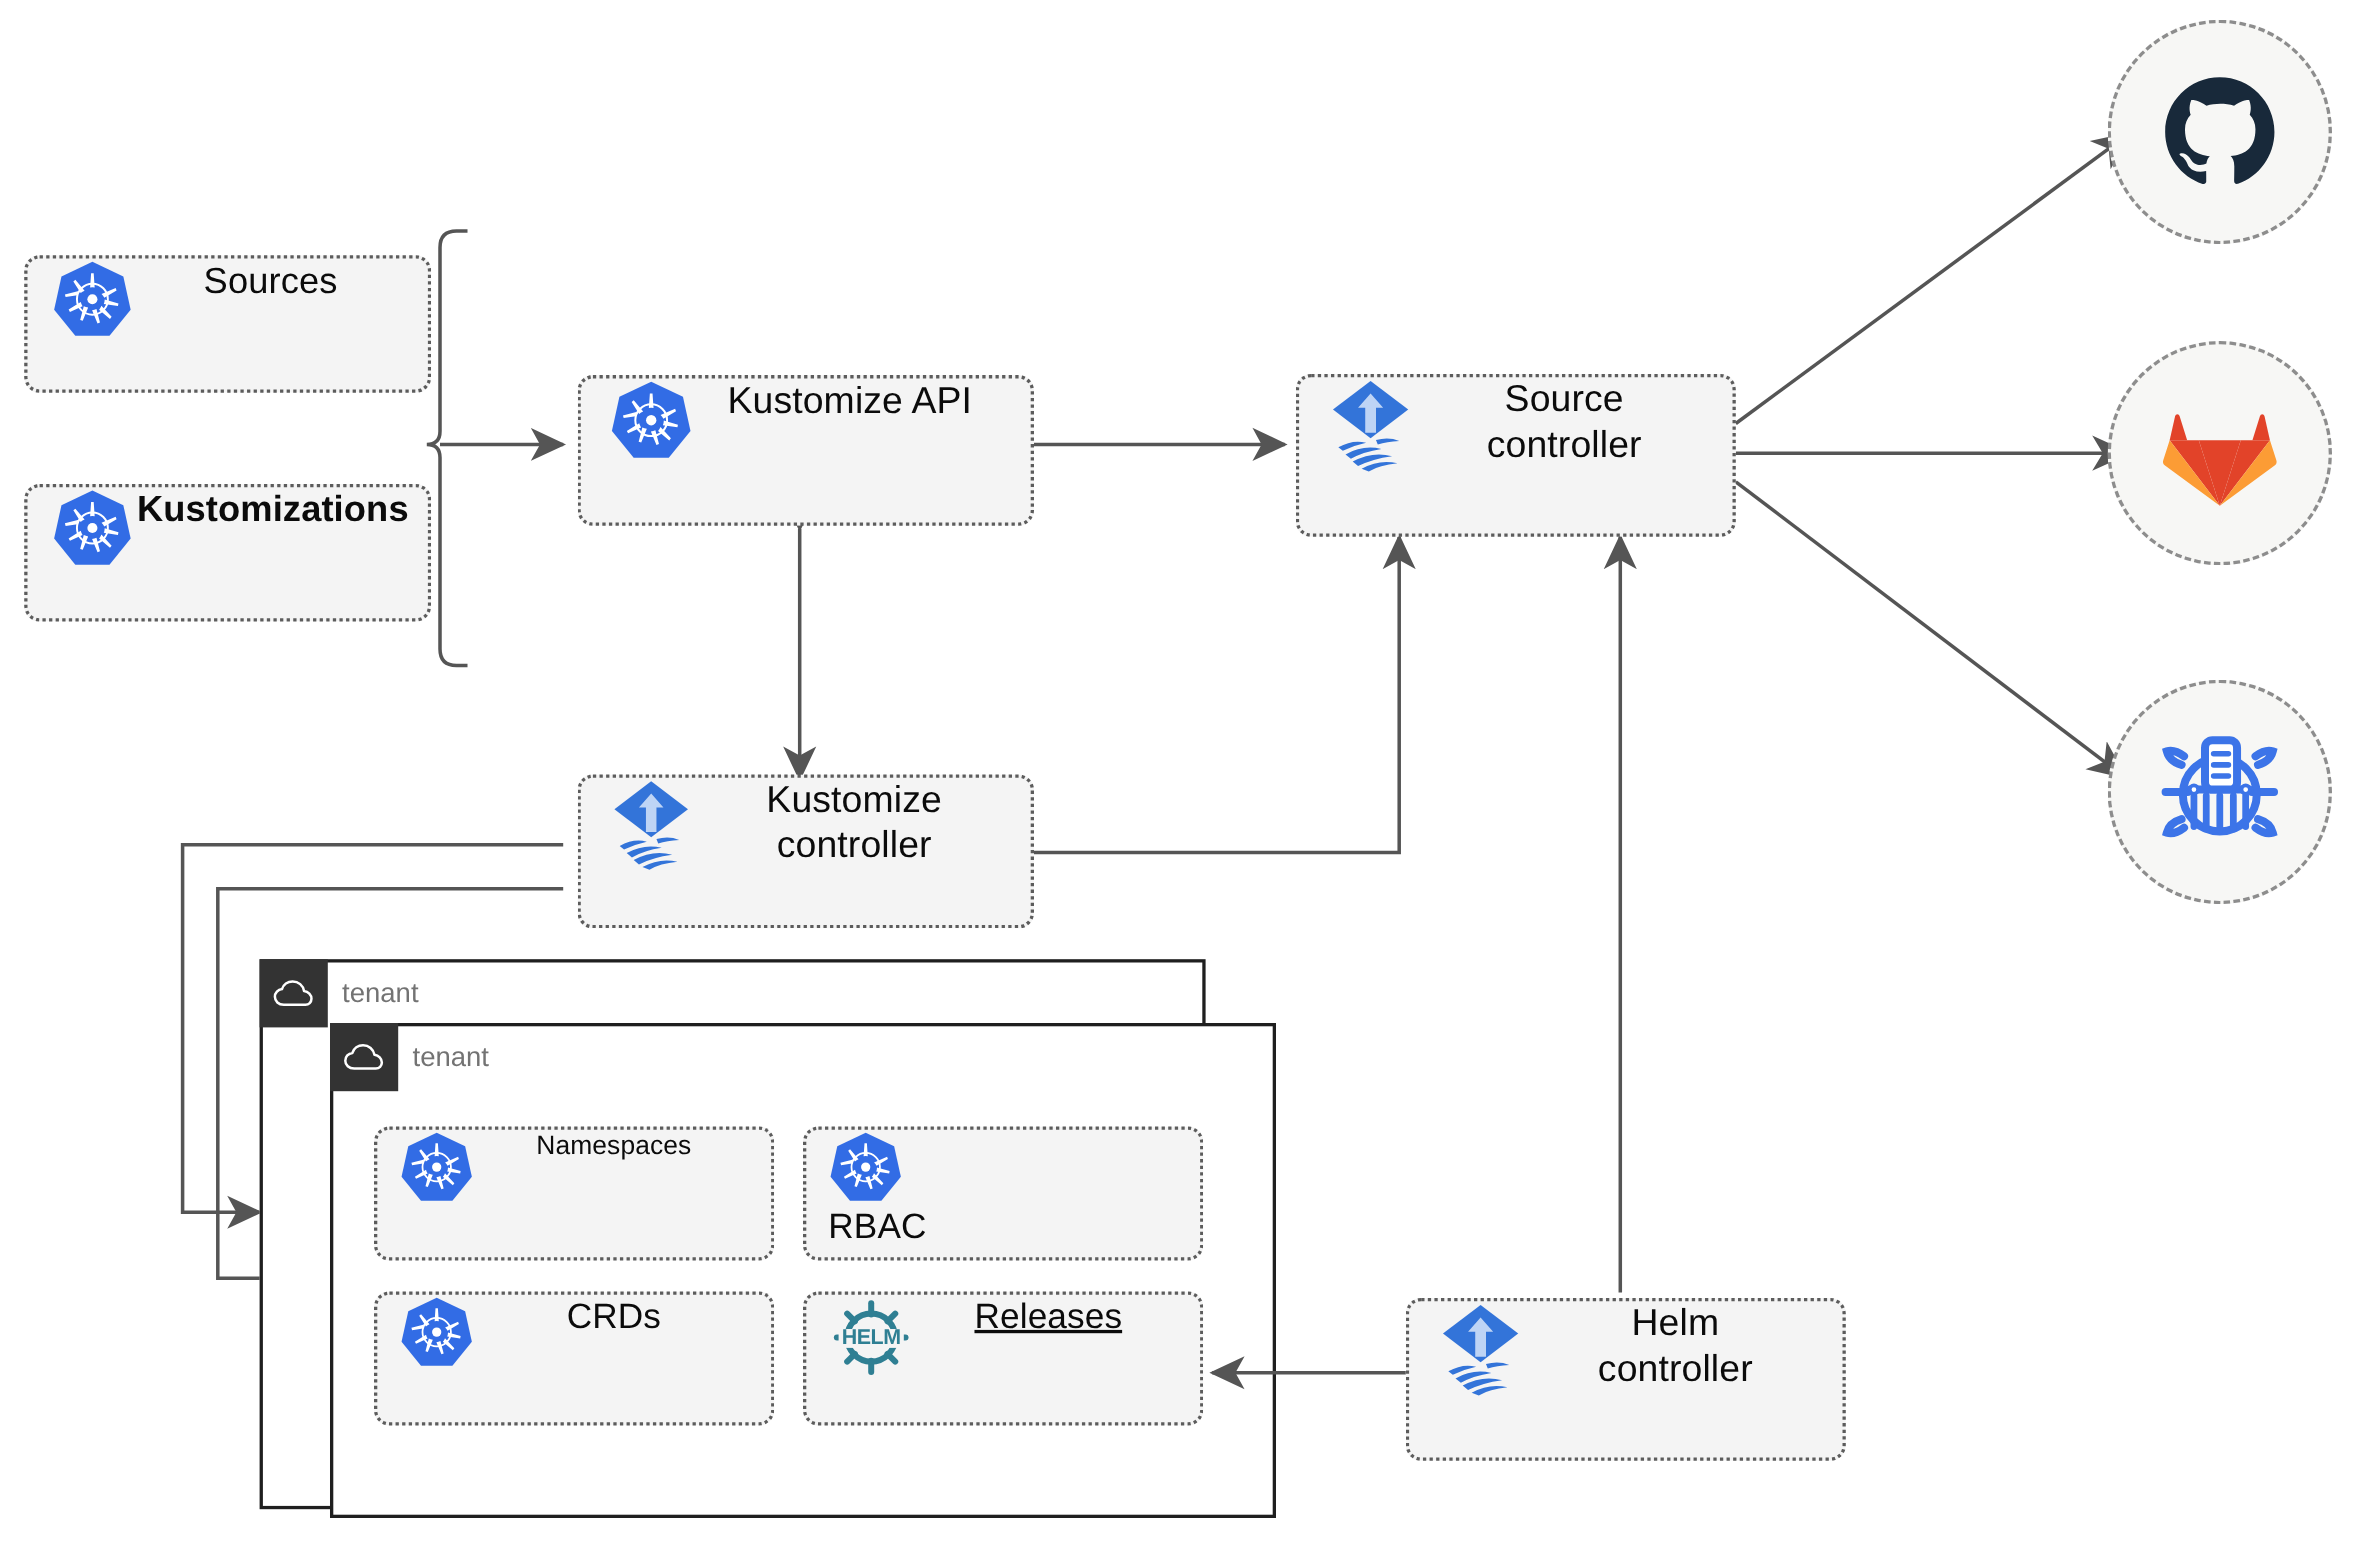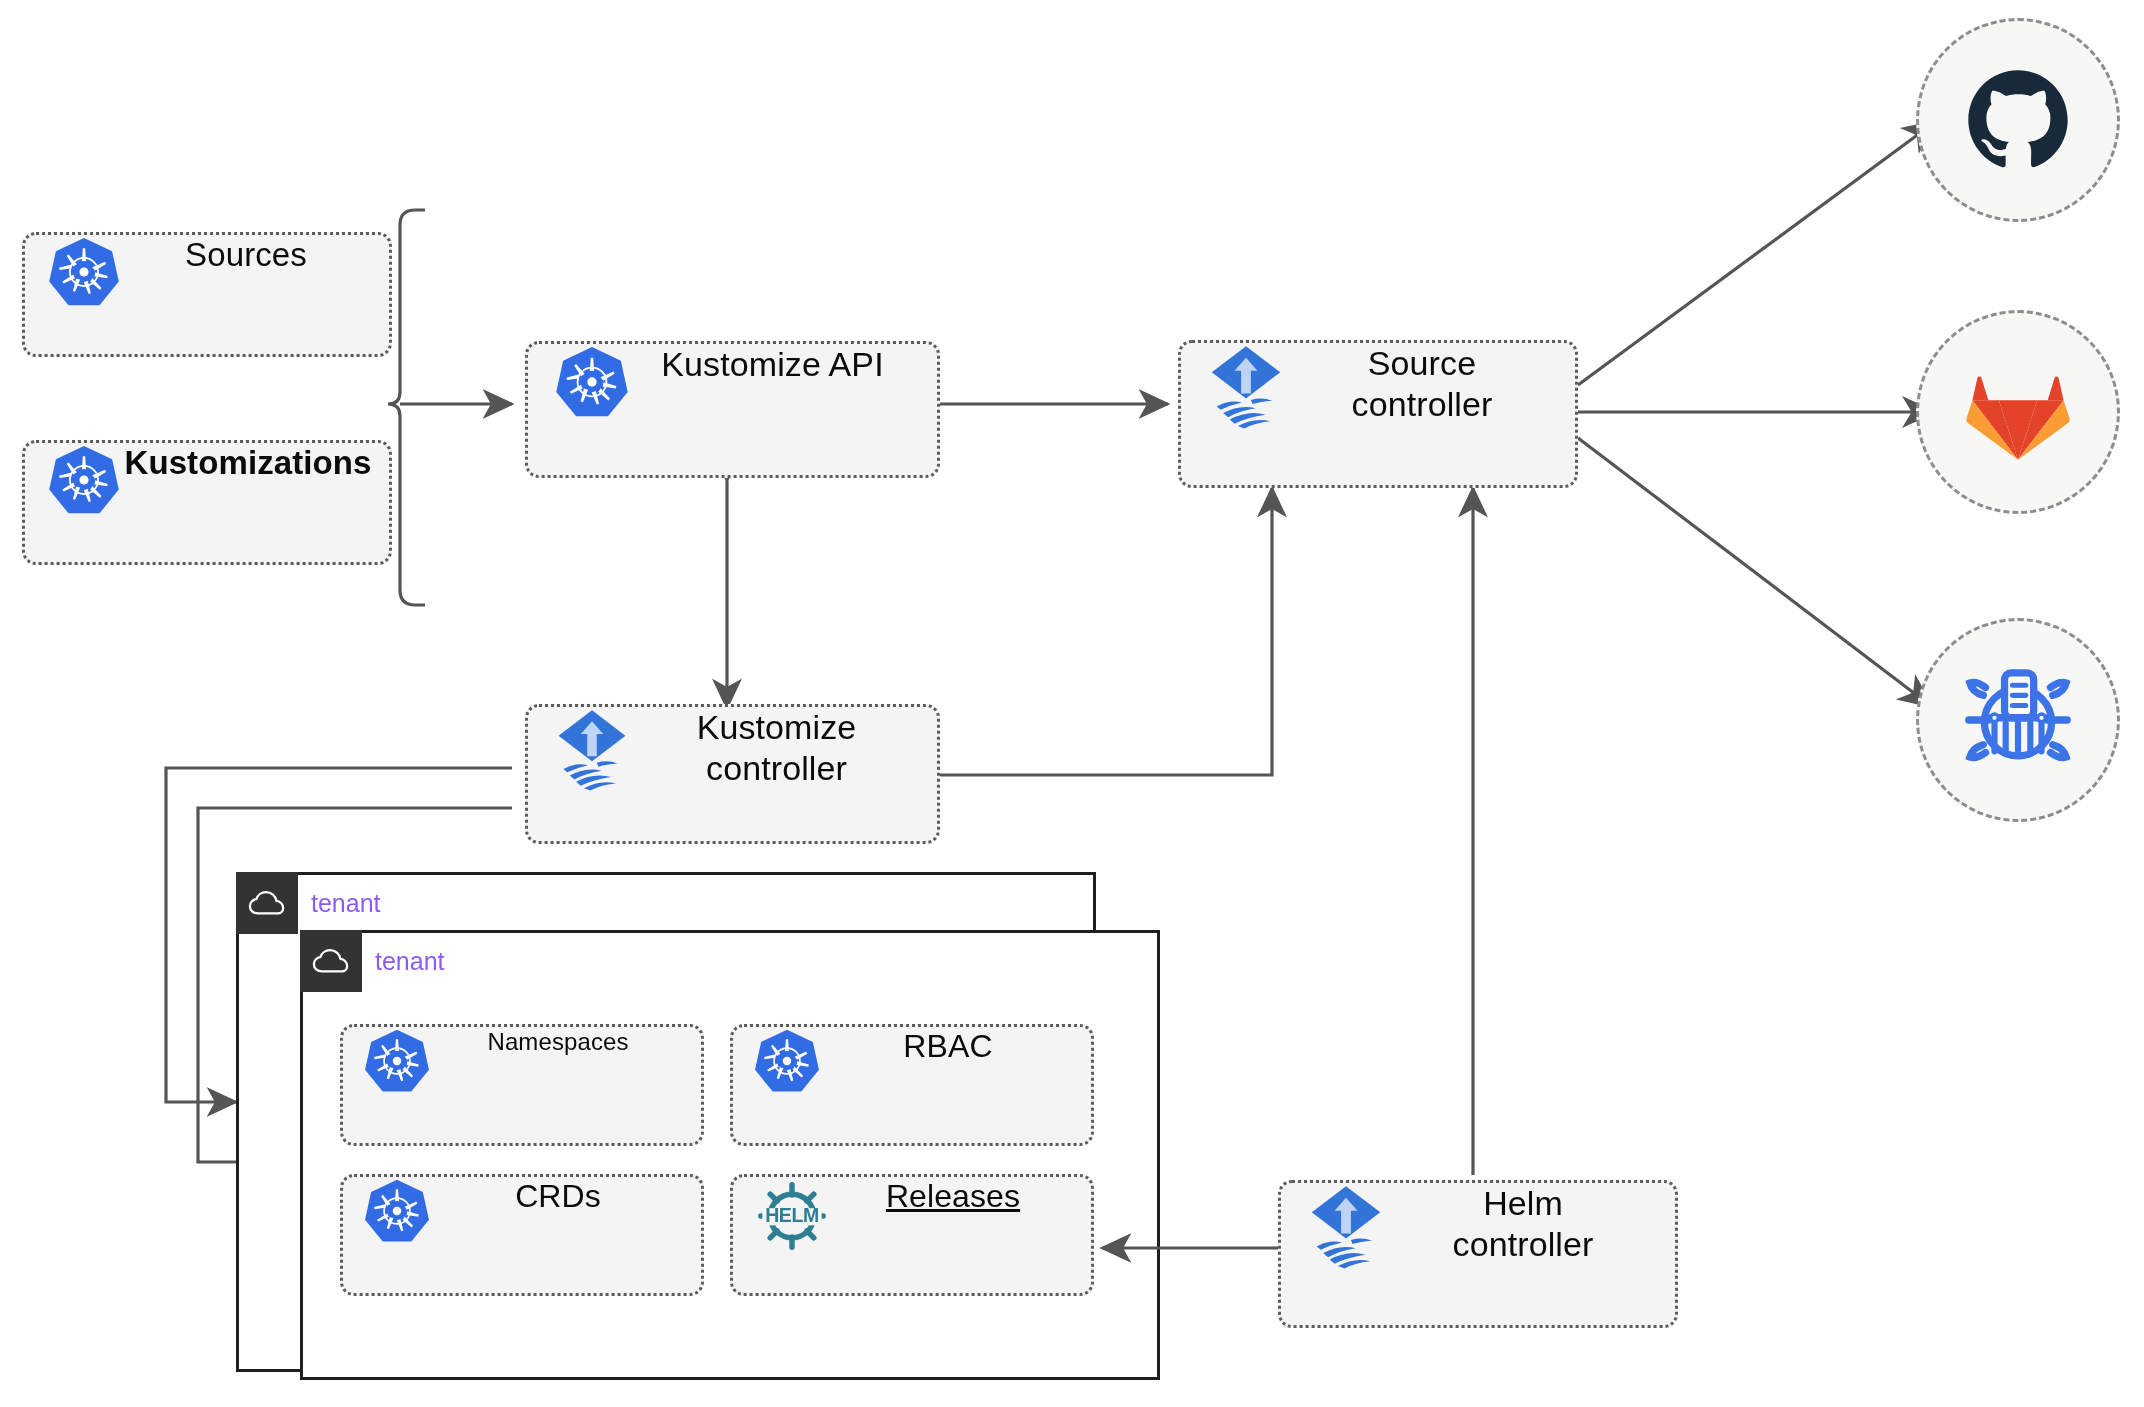--- a/index.html
+++ b/index.html
@@ -49,21 +49,21 @@
     position:absolute;
     left:-3px;top:-3px;
     width:62px;height:62px;
     background:#333333;
     display:flex;align-items:center;justify-content:center;
   }
   .tenant-name{
     position:absolute;
     left:72px;top:14px;
     font-size:25px;
-    color:#8b5cf6;
+    color:#737373;
   }
 
   svg.wires{position:absolute;left:0;top:0;width:2144px;height:1407px;pointer-events:none;z-index:4;}
   svg.wires.top{z-index:9;}
 </style>
 </head>
 <body>
 
 <div id="stage">
 
@@ -265,21 +265,21 @@
           <path d="M22.4 65.6 l-1.6-2.8 14.9-9.3 a16 16 0 0 0 2.2 5.1 Z"></path>
           <path d="M26.6 28.2 l2.5-2 11.3 13.4 a16 16 0 0 0-4.8 2.9 Z"></path>
           <path d="M82 55.3 l-.6 3.2 -17.4-2.6 a16 16 0 0 0 1.1-5.5 Z"></path>
           <circle cx="50" cy="50" r="19" fill="none" stroke="#ffffff" stroke-width="2.4"></circle>
         </g>
       </svg>
     </span>
     <span class="lbl" style="font-size:24px;">Namespaces</span>
   </div>
 
-  <div class="node" style="left:730px;top:1024px;width:364px;height:122px;padding:0 16px 0 20px;z-index:9;">
+  <div class="node" style="left:730px;top:1024px;width:364px;height:122px;padding:0 16px 0 20px;z-index:9;flex-direction:column;">
     <span class="ico">
       <svg width="68" height="68" viewBox="0 0 100 100">
         <path d="M50 4 L88 22 L97 63 L71 95 L29 95 L3 63 L12 22 Z" fill="#326CE5"></path>
         <g fill="#ffffff">
           <circle cx="50" cy="50" r="6.2"></circle>
           <path d="M48.4 18 h3.2 l1.2 17.5 a16 16 0 0 0-5.6 0 Z"></path>
           <path d="M78.6 36.2 l1.1 3 -15.1 9 a16 16 0 0 0-3.4-4.5 Z"></path>
           <path d="M73.6 71.7 l-2 2.5 -13.4-11.3 a16 16 0 0 0 2.9-4.8 Z"></path>
           <path d="M38.1 76.6 l-3.1-.9 4.4-17 a16 16 0 0 0 5.4 1.6 Z"></path>
           <path d="M17.1 47.4 l-.9-3.1 17-4.4 a16 16 0 0 0-1.6 5.4 Z"></path>

